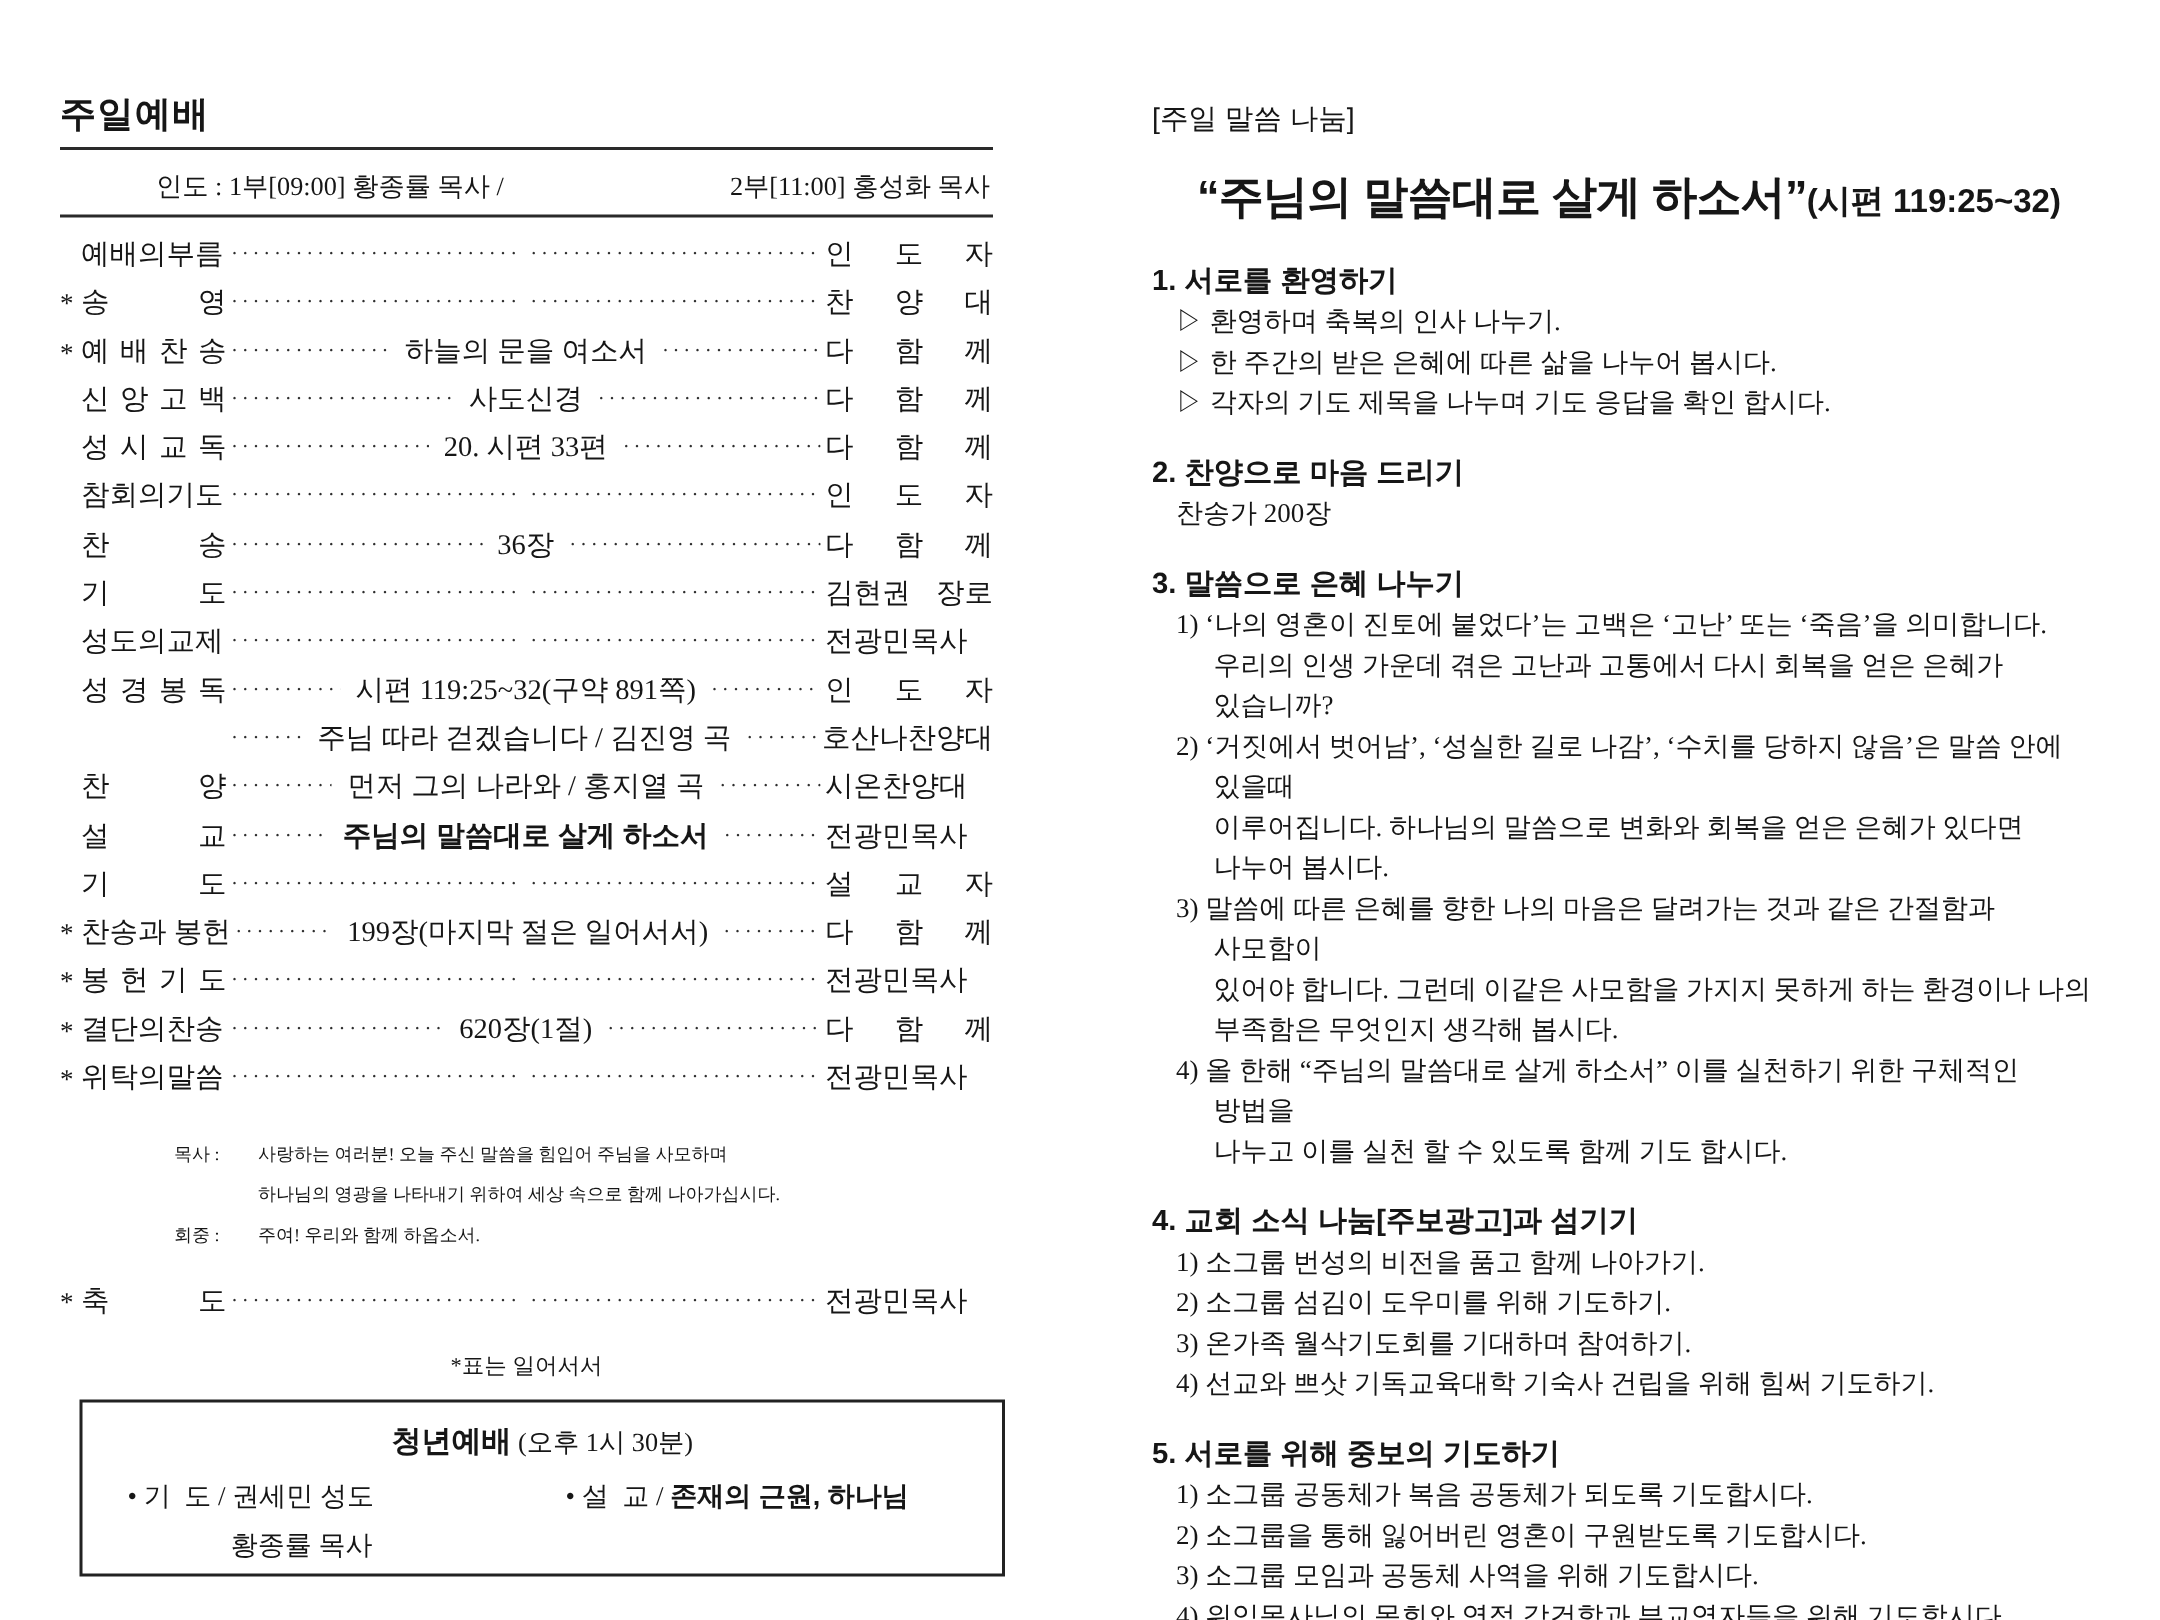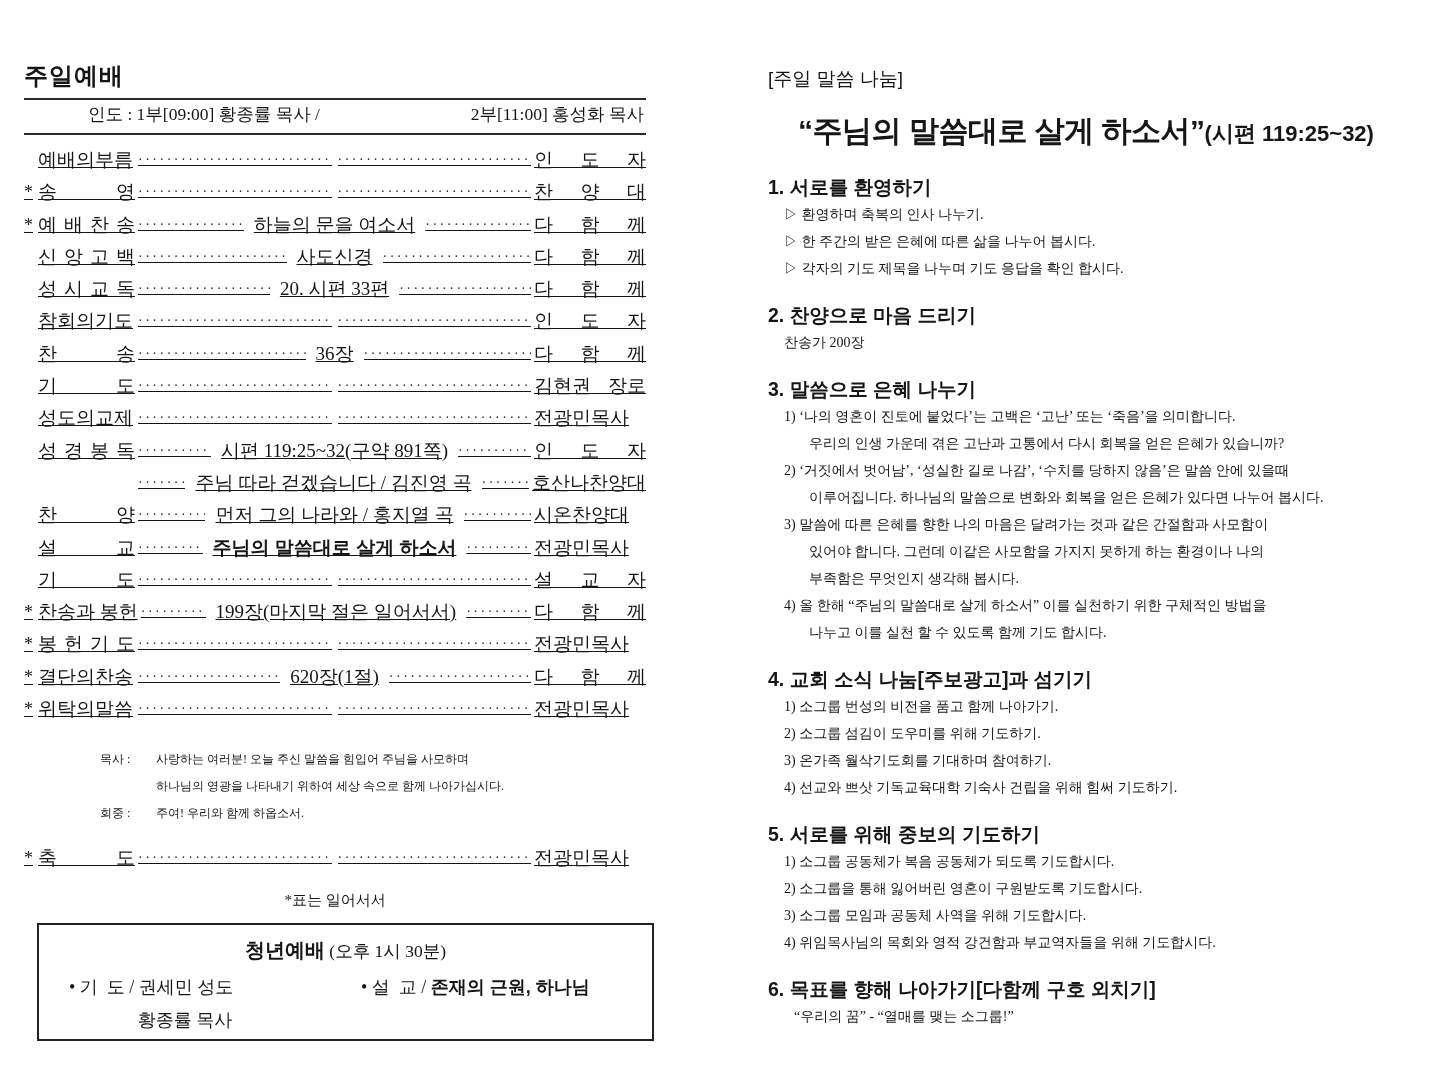--- a/index.html
+++ b/index.html
@@ -2,28 +2,28 @@
 <html><head>
 <meta charset="utf-8">
 <style>
   html,body { margin:0; padding:0; }
   body {
     width:1440px; height:1080px; background:#ffffff; color:#161616;
     font-family:"Liberation Serif", serif; position:relative; overflow:hidden;
   }
 
   
-  .page-left { position:absolute; left:24px; top:60px; width:622px; }
+  .page-left { position:absolute; left:40px; top:60px; width:622px; }
   .l-title { font-family:"Liberation Sans", sans-serif; font-weight:bold; font-size:24px; letter-spacing:1px; }
   .rule { border:none; border-top:2px solid #2a2a2a; margin:0; }
   .rule.r1 { margin-top:6px; }
   .leaders-line { display:flex; justify-content:space-between; align-items:baseline;
-    font-size:17.5px; padding:2px 2px 7px 64px; }
+    font-size:17.5px; padding:12px 2px 7px 64px; }
   .worship { margin-top:9px; }
-  .wrow { display:flex; align-items:flex-end; height:32.3px; line-height:32.3px; font-size:19px;text-decoration:underline; }
+  .wrow { display:flex; align-items:flex-end; height:32.3px; line-height:32.3px; font-size:19px; }
   .star { flex:0 0 14px; font-size:18px; }
   .wlabel { flex:0 0 auto; display:inline-block; min-width:97px; white-space:nowrap;
     text-align:justify; text-align-last:justify; }
   .dots { flex:1 1 0; overflow:hidden; white-space:nowrap; color:#2e2e2e;
     font-size:14px; letter-spacing:2.5px; margin:0 3px; }
   .dots::before { content:"············································································································"; }
   .wcontent { flex:0 0 auto; padding:0 7px; white-space:nowrap; }
   .wcontent:empty { display:none; }
   .bold-g { font-family:"Liberation Sans", sans-serif; font-weight:bold; }
   .wname { flex:0 0 auto; display:inline-block; min-width:112px; white-space:nowrap;
@@ -45,21 +45,21 @@
   .page-right { position:absolute; left:768px; top:66px; width:636px; }
   .r-tag { font-family:"Liberation Sans", sans-serif; font-size:19px; }
   .r-title { text-align:center; margin-top:19px; font-family:"Liberation Sans", sans-serif;
     font-weight:bold; white-space:nowrap; }
   .r-quote { font-size:30px; letter-spacing:-0.5px; }
   .r-ref { font-size:22px; }
   .r-sections { margin-top:5px; }
   .r-heading { font-family:"Liberation Sans", sans-serif; font-weight:bold;
     font-size:19.5px; line-height:27px; margin-top:20px; }
   .r-heading.first { margin-top:22px; }
-  .r-item { font-size:14px; line-height:27px; margin-left:16px;
+  .r-item { font-size:18px; line-height:27px; margin-left:16px;
     padding-left:25px; text-indent:-25px; white-space:pre-wrap; word-break:keep-all; }
   .r-item.slogan { margin-left:26px; padding-left:0; text-indent:0; }
 </style>
 </head>
 <body>
 
 <div class="page-left">
   <div class="l-title">주일예배</div>
   <hr class="rule r1">
   <div class="leaders-line">

